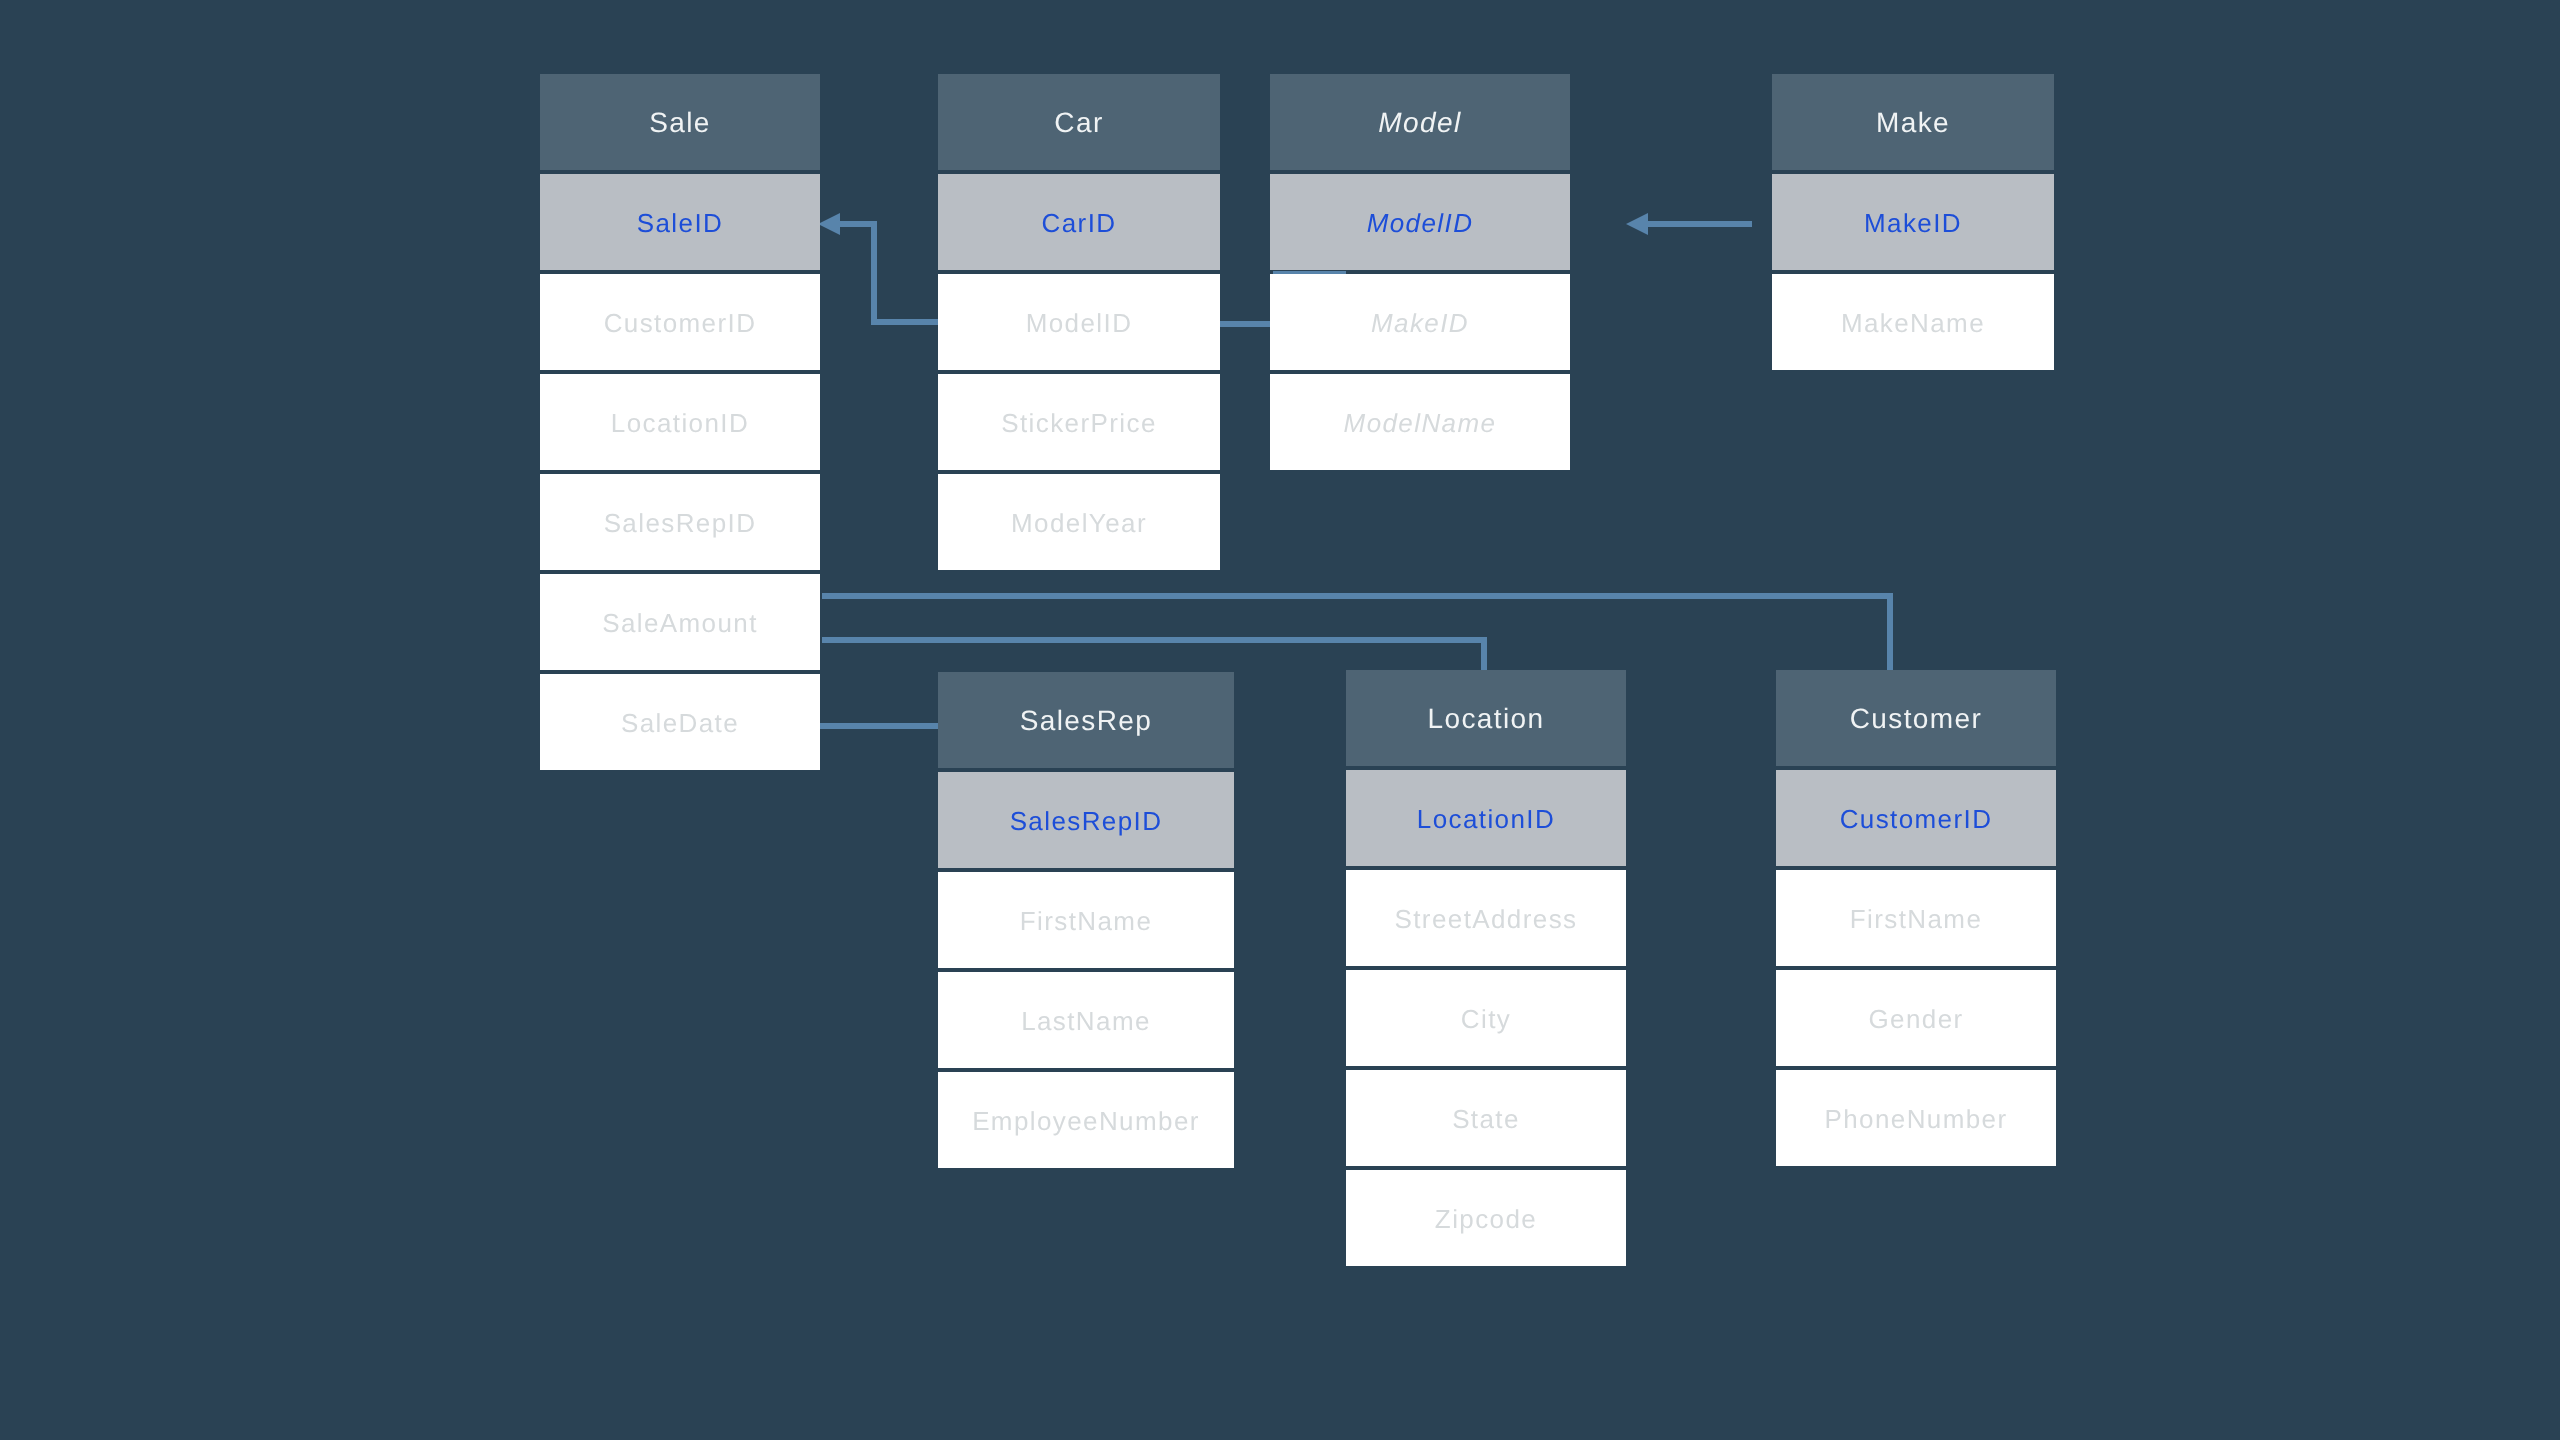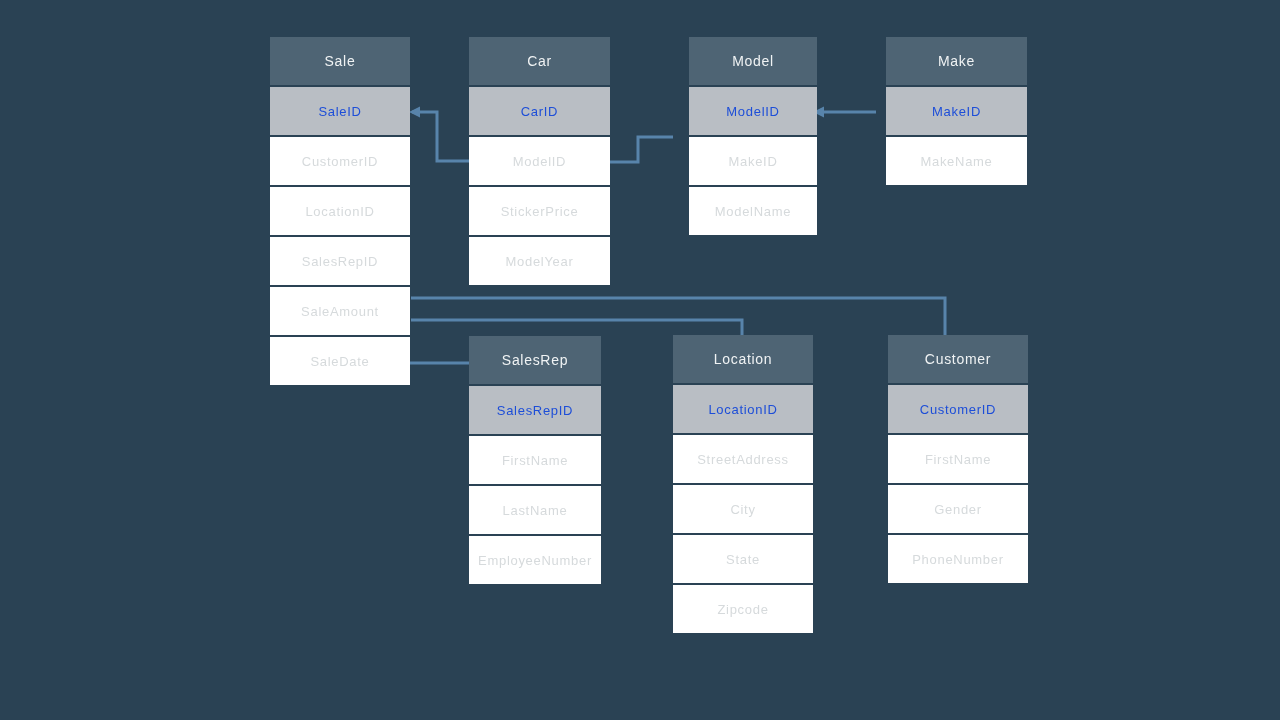--- a/index.html
+++ b/index.html
@@ -85,34 +85,34 @@
   </div>
 
   <div class="db-table" style="left:469px; top:37px; width:141px;border-radius:27px;">
     <div class="cell header">Car</div>
     <div class="cell key">CarID</div>
     <div class="cell field">ModelID</div>
     <div class="cell field">StickerPrice</div>
     <div class="cell field">ModelYear</div>
   </div>
 
-  <div class="db-table" style="left:689px; top:37px; width:128px;">
+  <div class="db-table" style="left:635px; top:37px; width:150px;font-style:italic;">
     <div class="cell header">Model</div>
     <div class="cell key">ModelID</div>
     <div class="cell field">MakeID</div>
     <div class="cell field">ModelName</div>
   </div>
 
   <div class="db-table" style="left:876px; top:37px; width:141px;padding-left:10px;">
     <div class="cell header">Make</div>
     <div class="cell key">MakeID</div>
     <div class="cell field">MakeName</div>
   </div>
 
-  <div class="db-table" style="left:469px; top:336px; width:132px;">
+  <div class="db-table" style="left:469px; top:336px; width:148px;">
     <div class="cell header">SalesRep</div>
     <div class="cell key">SalesRepID</div>
     <div class="cell field">FirstName</div>
     <div class="cell field">LastName</div>
     <div class="cell field">EmployeeNumber</div>
   </div>
 
   <div class="db-table" style="left:673px; top:335px; width:140px;">
     <div class="cell header">Location</div>
     <div class="cell key">LocationID</div>

